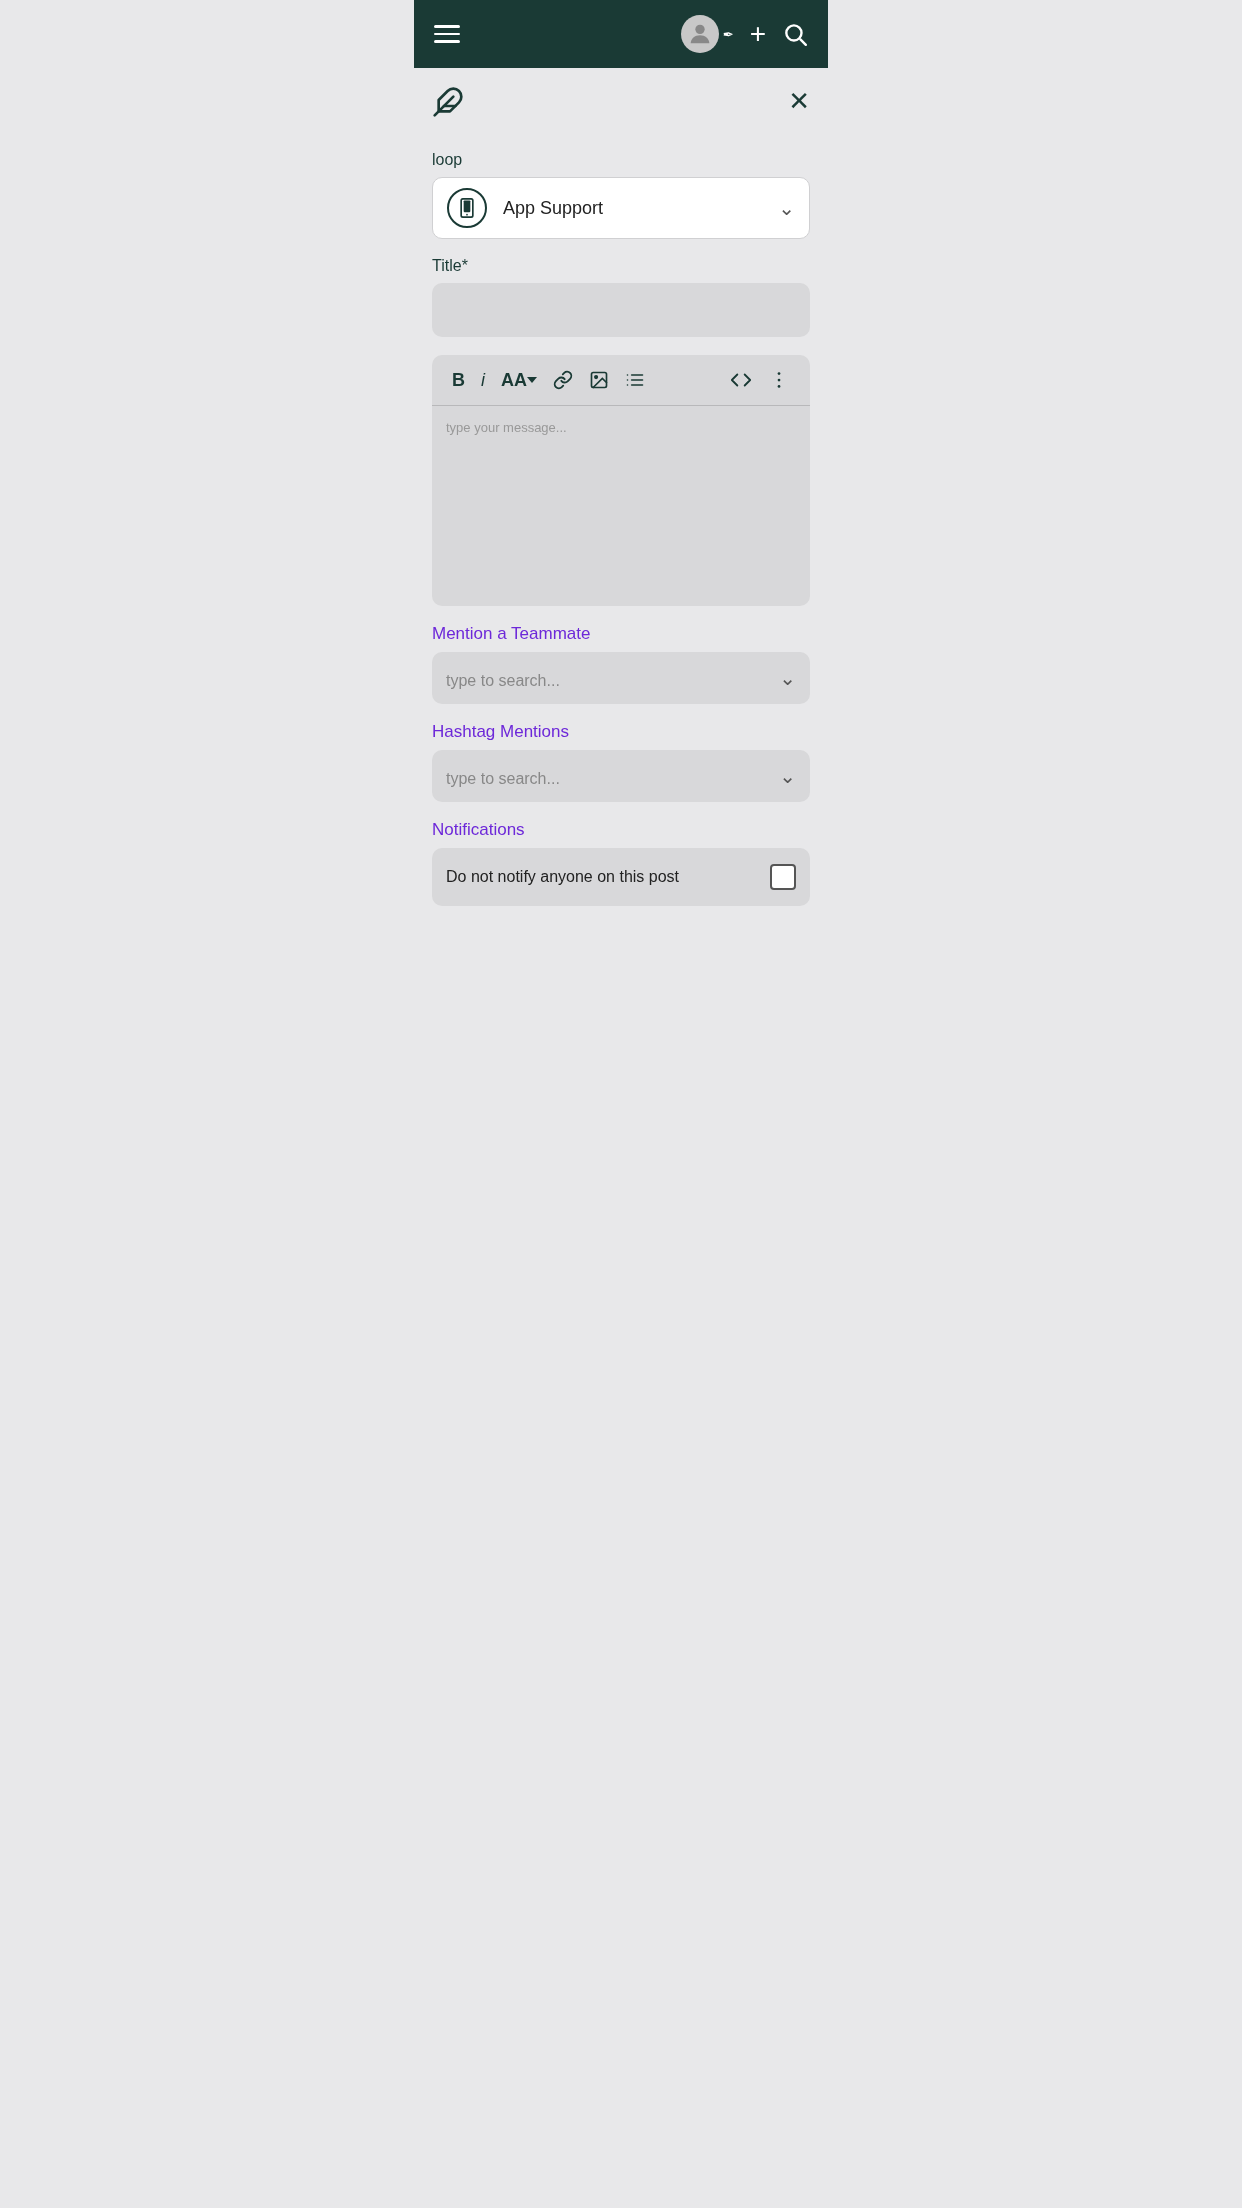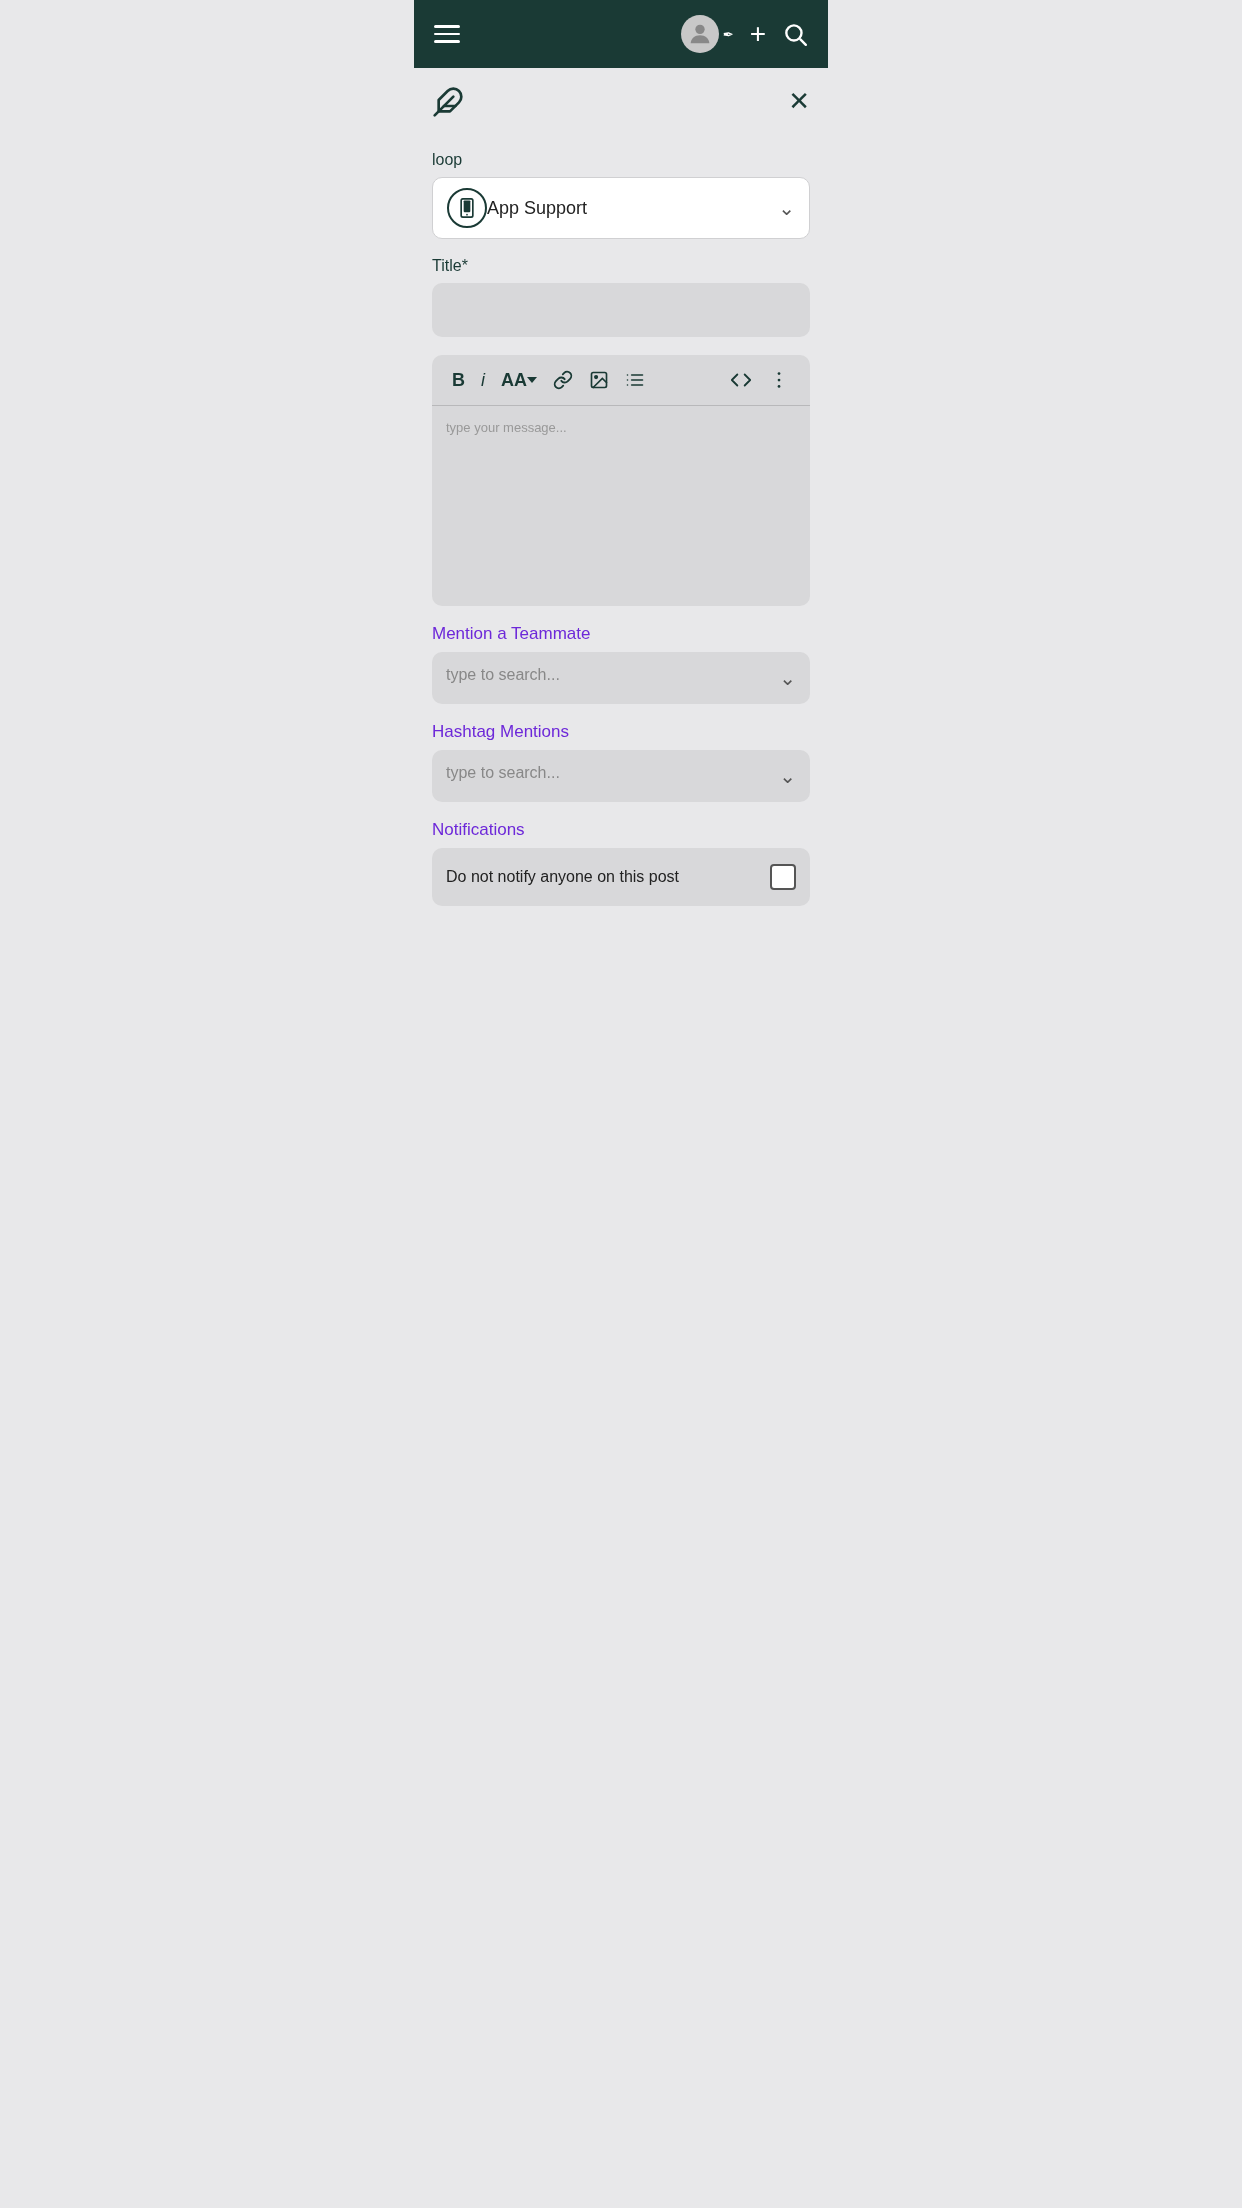--- a/index.html
+++ b/index.html
@@ -81,21 +81,21 @@
       margin-bottom: 8px;
     }
 
     
     .loop-dropdown {
       background: #fff; border-radius: 10px;
       display: flex; align-items: center; justify-content: space-between;
       padding: 10px 14px; margin-bottom: 18px; cursor: pointer;
       border: 1.5px solid #d0d0d2;
     }
-    .loop-selected { display: flex; align-items: center; gap: 0; }
+    .loop-selected { display: flex; align-items: center; gap: 16px; }
     .loop-icon-circle {
       width: 40px; height: 40px; border-radius: 50%; border: 2.5px solid #1a3a35;
       display: flex; align-items: center; justify-content: center;
       background: #fff;
     }
     .loop-icon-circle svg { width: 20px; height: 20px; fill: #1a3a35; }
     .loop-name { font-size: 18px; color: #222; }
     .dropdown-caret { font-size: 20px; color: #555; }
 
     
@@ -128,21 +128,21 @@
       font-size: 13px; color: #999;
     }
 
     
     .section-label {
       font-size: 17px; color: #6d28d9; font-weight: 500;
       margin-bottom: 8px;
     }
     .search-dropdown {
       background: #d8d8da; border-radius: 10px;
-      display: flex; align-items: flex-start; justify-content: space-between;
+      display: flex; align-items: flex-end; justify-content: space-between;
       padding: 14px 14px; margin-bottom: 18px; cursor: pointer;
     }
     .search-placeholder { font-size: 16px; color: #888; }
 
     
     .notify-box {
       background: #d8d8da; border-radius: 10px;
       display: flex; align-items: center; justify-content: space-between;
       padding: 16px 14px;
       gap: 28px;

